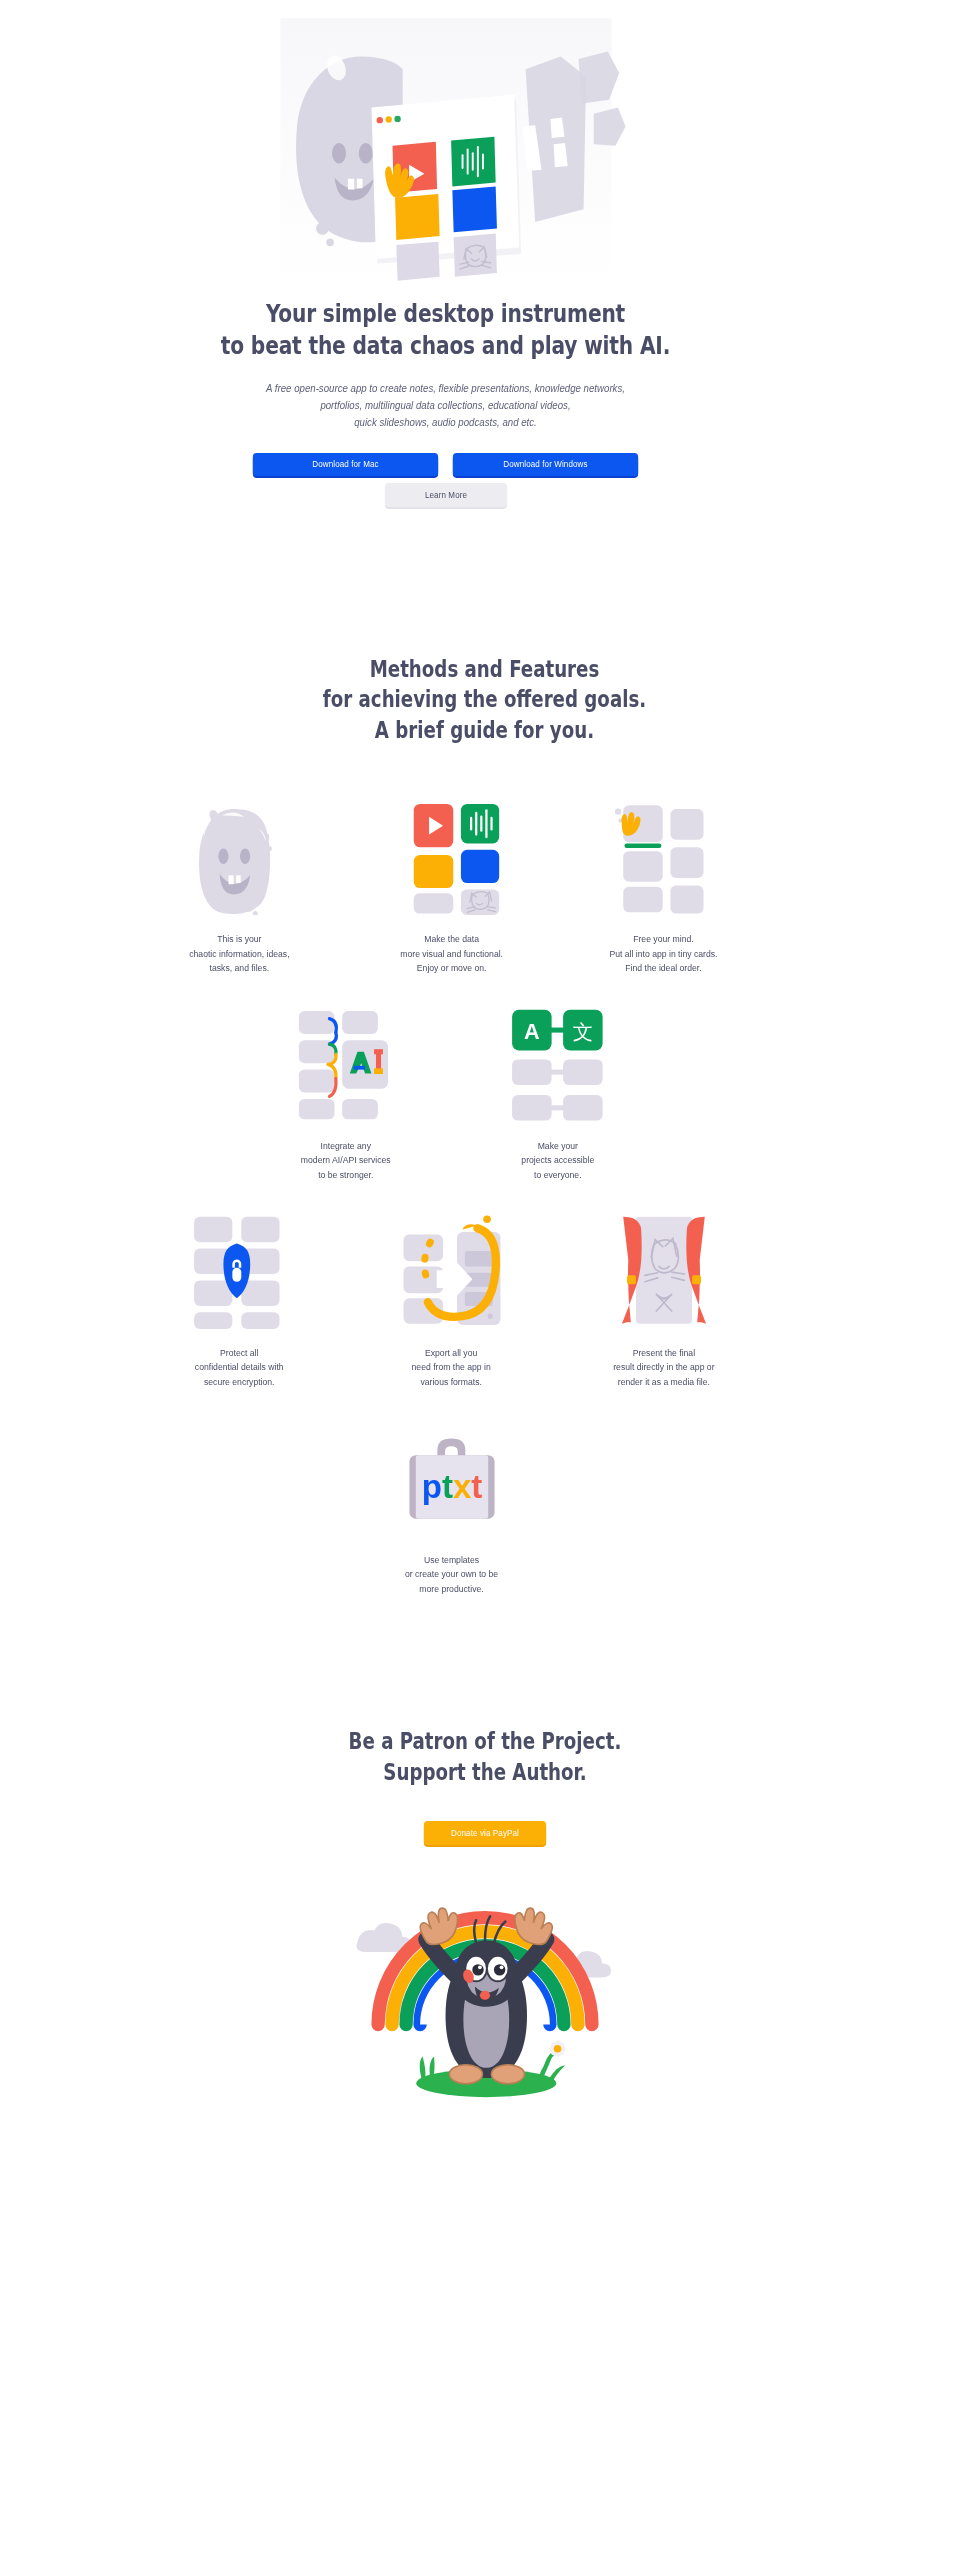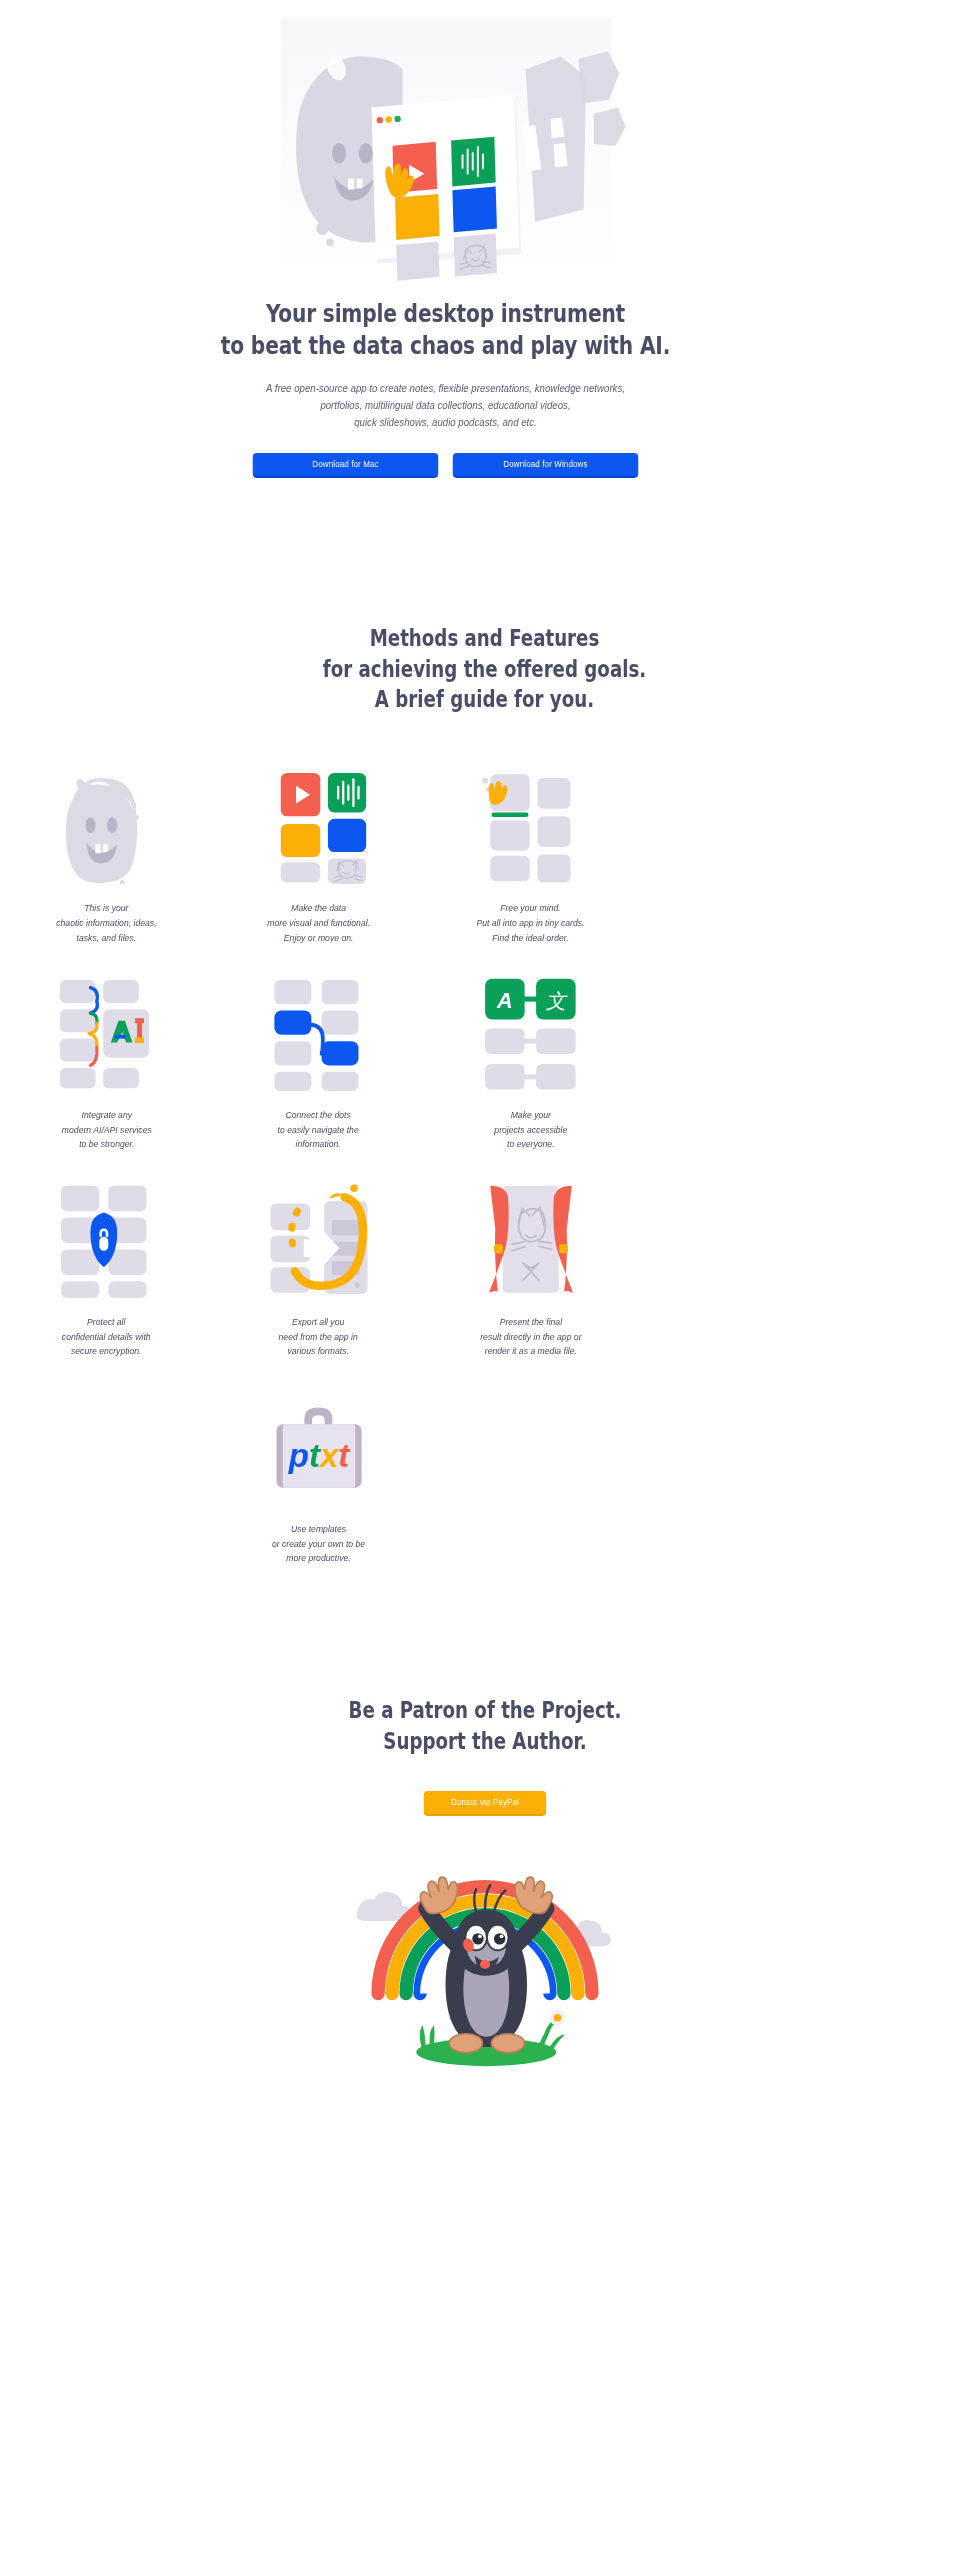--- a/index.html
+++ b/index.html
@@ -93,22 +93,21 @@
   }
   #methods-title { margin-top: 147px; }
   #patron-title  { margin-top: 108px; }
 
   
   .features {
     margin-top: 45px;
     width: 903px;
     display: flex;
     flex-direction: column;
-    align-items: flex-start;
-    font-style: italic;
+    align-items: center;
   }
   .feature-row {
     display: flex;
     justify-content: center;
     width: 637px;
     margin-bottom: 21.7px;
   }
   .feature {
     width: 212px;
     display: flex;
@@ -233,20 +232,23 @@
       <span>A free open-source app to create notes, flexible presentations, knowledge networks,</span><br>
       <span>portfolios, multilingual data collections, educational videos,</span><br>
       <span>quick slideshows, audio podcasts, and etc.</span>
     </p>
 
     <div class="btn-block">
       <div class="btn-row">
         <button class="btn wide blue">Download for Mac</button>
         <button class="btn wide blue">Download for Windows</button>
       </div>
+      <div class="btn-row">
+        <button class="btn learn grey">Learn More</button>
+      </div>
     </div>
   </section>
 
   <h2 class="section-title" id="methods-title">
     <span>Methods and Features</span><br>
     <span>for achieving the offered goals.</span><br>
     <span>A brief guide for you.</span>
   </h2>
 
   <section class="features">
@@ -370,40 +372,20 @@
               <rect x="127" y="72" width="8" height="26" fill="#f4604f"></rect>
               <rect x="124" y="96" width="14" height="9" fill="#fcb005"></rect>
             </g>
           </svg>
         </div>
         <div class="feature-cap">Integrate any
 modern AI/API services
 to be stronger.</div>
       </div>
 
-      <div class="feature">
-        <div class="feature-art">
-          <svg width="102" height="115" viewBox="0 0 160 180">
-            <g fill="#dfdce8">
-              <rect x="10" y="6" width="58" height="38" rx="9"></rect>
-              <rect x="84" y="6" width="58" height="38" rx="9"></rect>
-              <rect x="84" y="54" width="58" height="38" rx="9"></rect>
-              <rect x="10" y="102" width="58" height="38" rx="9"></rect>
-              <rect x="10" y="150" width="58" height="30" rx="9"></rect>
-              <rect x="84" y="150" width="58" height="30" rx="9"></rect>
-            </g>
-            <rect x="10" y="54" width="58" height="38" rx="11" fill="#0b57f0"></rect>
-            <rect x="84" y="102" width="58" height="38" rx="11" fill="#0b57f0"></rect>
-            <path d="M68 76 q18 2 18 22 q0 20 -2 24" stroke="#0b57f0" stroke-width="6" fill="none" stroke-linecap="round"></path>
-          </svg>
-        </div>
-        <div class="feature-cap">Connect the dots
-to easily navigate the
-information.</div>
-      </div>
 
       <div class="feature">
         <div class="feature-art">
           <svg width="102" height="115" viewBox="0 0 160 180">
             <rect x="8" y="4" width="62" height="64" rx="11" fill="#0aa05a"></rect>
             <rect x="88" y="4" width="62" height="64" rx="11" fill="#0aa05a"></rect>
             <rect x="68" y="32" width="24" height="8" fill="#0aa05a"></rect>
             <text x="39" y="50" font-family="'Liberation Sans', sans-serif" font-size="34" fill="#ffffff" text-anchor="middle" font-weight="bold">A</text>
             <text x="119" y="50" font-family="'DejaVu Sans', sans-serif" font-size="32" fill="#ffffff" text-anchor="middle">文</text>
             <g fill="#dfdce8">

